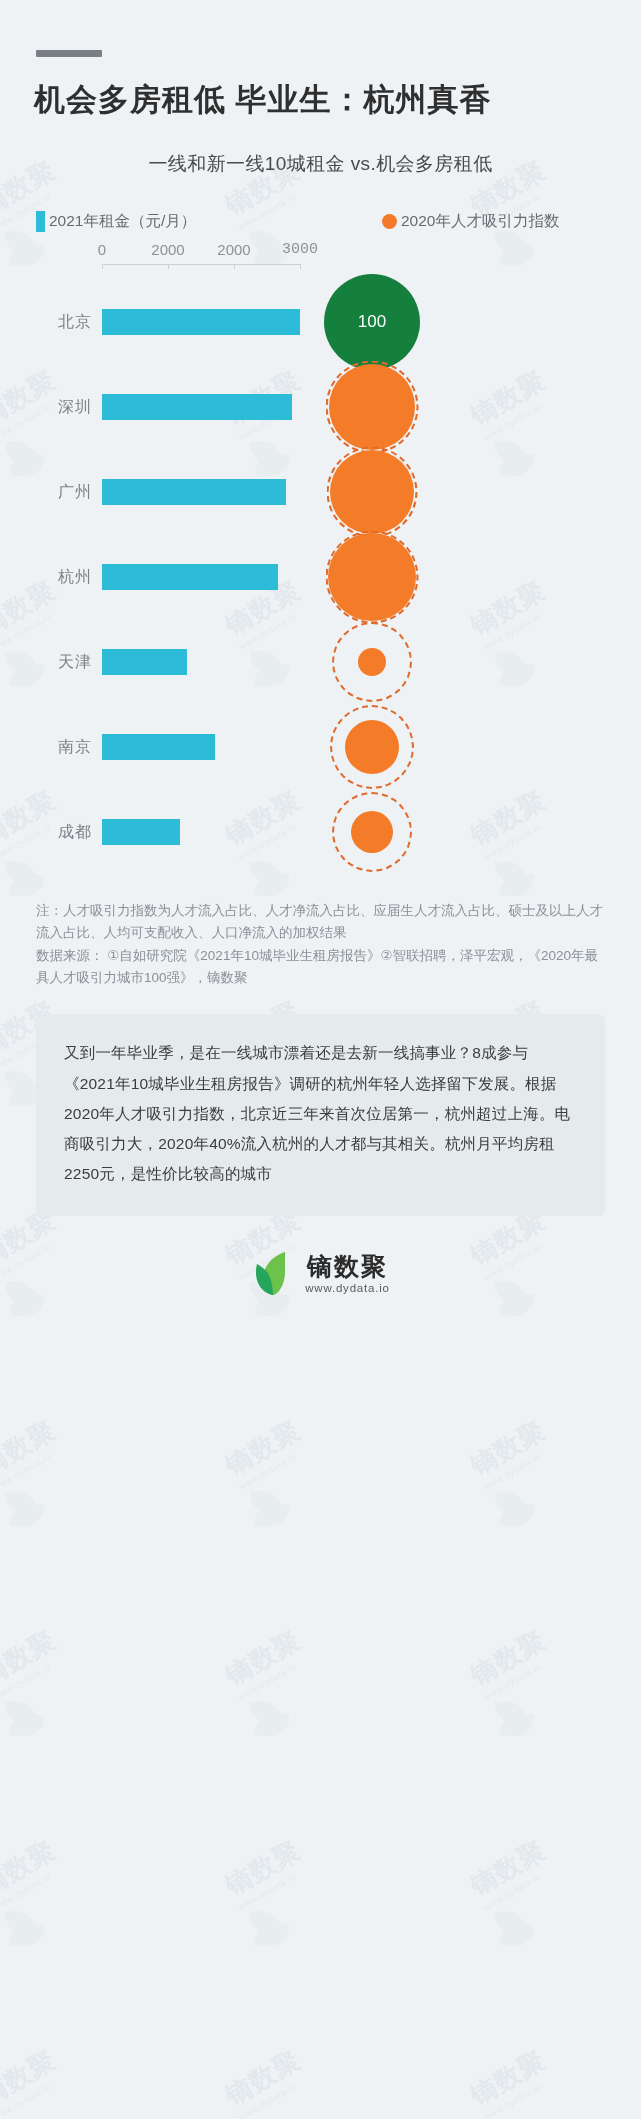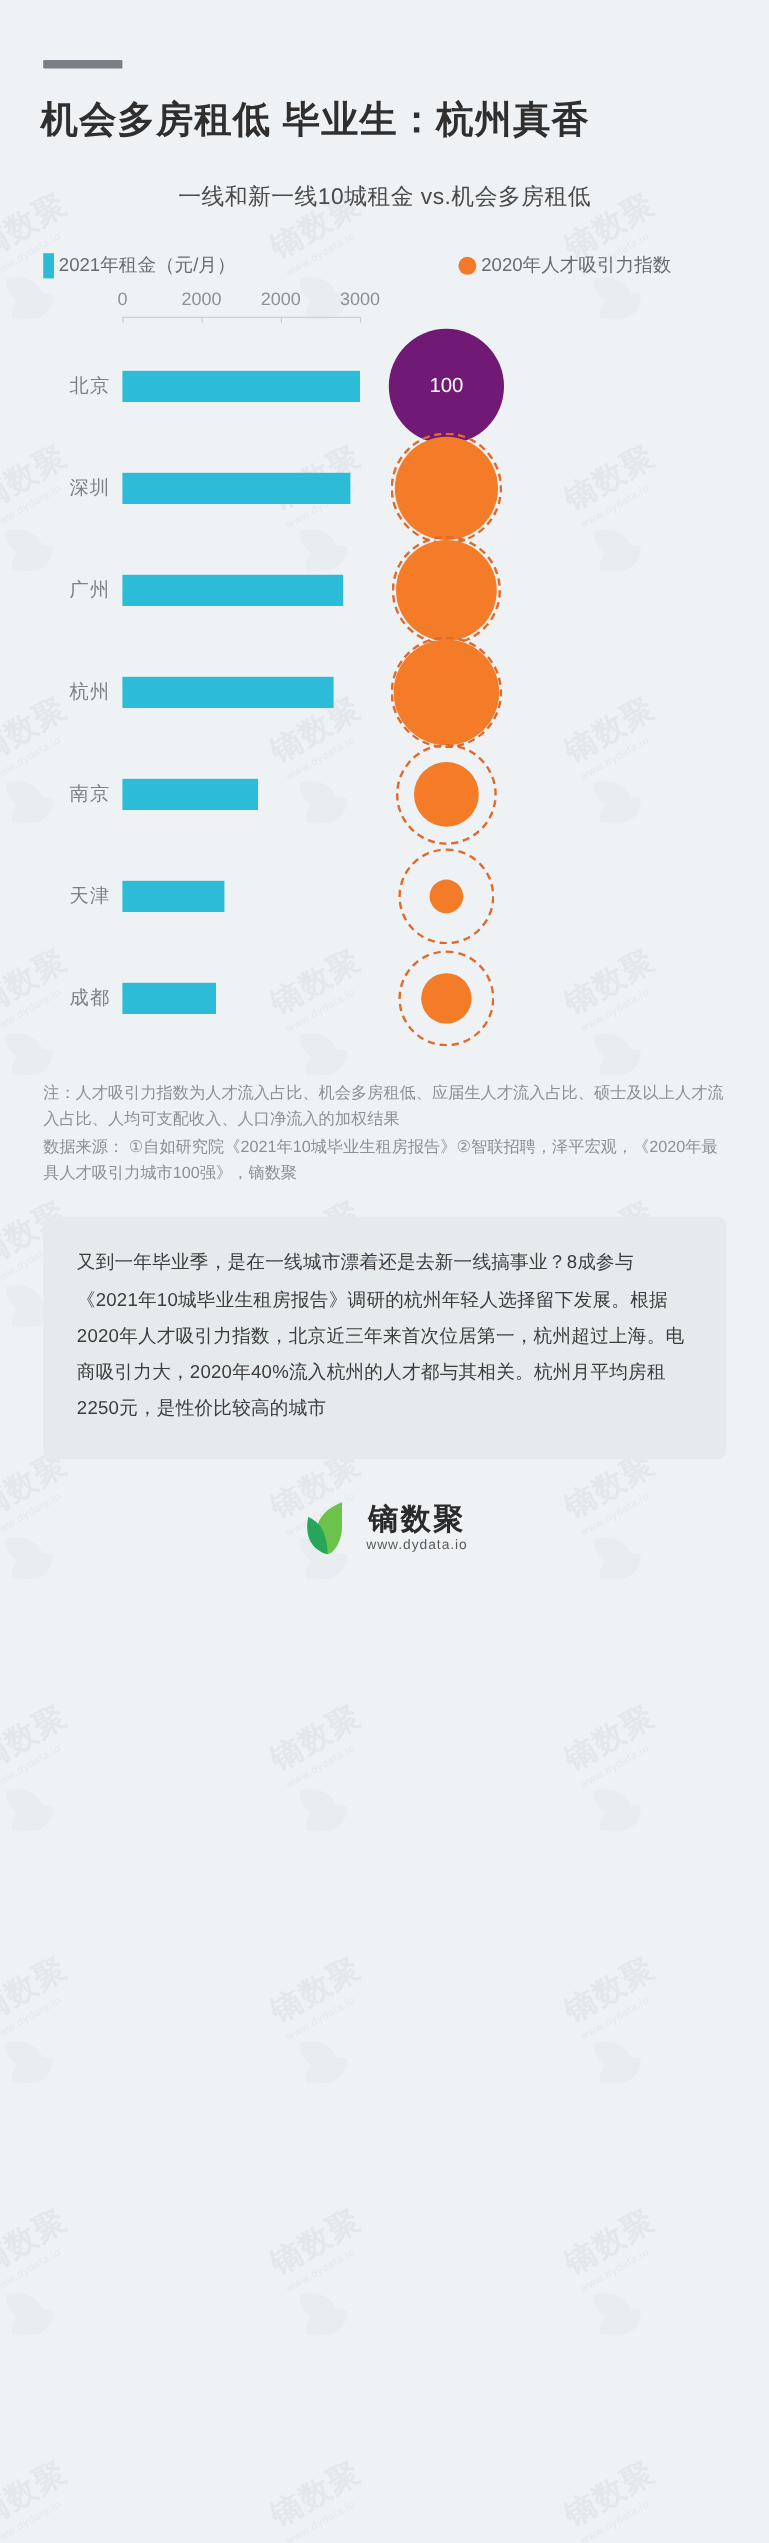--- a/index.html
+++ b/index.html
@@ -274,35 +274,35 @@
         <span class="swatch-dot"></span>
         <span class="legend-label">2020年人才吸引力指数</span>
       </div>
     </div>
 
     <div class="axis">
       <div class="axis-ticks" id="axis-ticks">
           <div class="tick-label" style="left: 102px;">0</div>
           <div class="tick-label" style="left: 168px;">2000</div>
           <div class="tick-label" style="left: 234px;">2000</div>
-          <div class="tick-label" style="left: 300px;">3000</div>
+          <div class="tick-label" style="left: 300px; font-family: Liberation Mono, monospace;">3000</div>
         </div>
       <div class="axis-line"></div>
     <div class="axis-tick-mark" style="left: 102px;"></div>
         <div class="axis-tick-mark" style="left: 168px;"></div>
         <div class="axis-tick-mark" style="left: 234px;"></div>
         <div class="axis-tick-mark" style="left: 300px;"></div>
       </div>
 
     <div class="chart" id="chart-rows">
         <div class="row">
           <div class="row-label">北京</div>
           <div class="bar" style="width: 198px; background: rgb(44, 188, 216);"></div>
           <div class="bubble-wrap">
-            <div class="bubble" style="width: 96px; height: 96px; background: #701a75;">
+            <div class="bubble" style="width: 96px; height: 96px; background: #15803d;">
               <span>100</span>
             </div>
           </div>
         </div>
         <div class="row">
           <div class="row-label">深圳</div>
           <div class="bar" style="width: 190px; background: rgb(44, 188, 216);"></div>
           <div class="bubble-wrap">
             <div class="bubble-ring" style="width: 93px; height: 93px;"></div>
             <div class="bubble" style="width: 86px; height: 86px; background: rgb(244, 123, 39);"></div>
@@ -318,47 +318,47 @@
         </div>
         <div class="row">
           <div class="row-label">杭州</div>
           <div class="bar" style="width: 176px; background: rgb(44, 188, 216);"></div>
           <div class="bubble-wrap">
             <div class="bubble-ring" style="width: 93px; height: 93px;"></div>
             <div class="bubble" style="width: 88px; height: 88px; background: rgb(244, 123, 39);"></div>
           </div>
         </div>
         <div class="row">
+          <div class="row-label">天津</div>
+          <div class="bar" style="width: 85px; background: rgb(44, 188, 216);"></div>
+          <div class="bubble-wrap">
+            <div class="bubble-ring" style="width: 80px; height: 80px;"></div>
+            <div class="bubble" style="width: 28px; height: 28px; background: rgb(244, 123, 39);"></div>
+          </div>
+        </div>
+        <div class="row">
           <div class="row-label">南京</div>
           <div class="bar" style="width: 113px; background: rgb(44, 188, 216);"></div>
           <div class="bubble-wrap">
             <div class="bubble-ring" style="width: 84px; height: 84px;"></div>
             <div class="bubble" style="width: 54px; height: 54px; background: rgb(244, 123, 39);"></div>
           </div>
         </div>
         <div class="row">
-          <div class="row-label">天津</div>
-          <div class="bar" style="width: 85px; background: rgb(44, 188, 216);"></div>
-          <div class="bubble-wrap">
-            <div class="bubble-ring" style="width: 80px; height: 80px;"></div>
-            <div class="bubble" style="width: 28px; height: 28px; background: rgb(244, 123, 39);"></div>
-          </div>
-        </div>
-        <div class="row">
           <div class="row-label">成都</div>
           <div class="bar" style="width: 78px; background: rgb(44, 188, 216);"></div>
           <div class="bubble-wrap">
             <div class="bubble-ring" style="width: 80px; height: 80px;"></div>
             <div class="bubble" style="width: 42px; height: 42px; background: rgb(244, 123, 39);"></div>
           </div>
         </div>
       </div>
 
     <div class="notes">
-      <p>注：人才吸引力指数为人才流入占比、机会多房租低、应届生人才流入占比、硕士及以上人才流入占比、人均可支配收入、人口净流入的加权结果</p>
+      <p>注：人才吸引力指数为人才流入占比、人才净流入占比、应届生人才流入占比、硕士及以上人才流入占比、人均可支配收入、人口净流入的加权结果</p>
       <p>数据来源： ①自如研究院《2021年10城毕业生租房报告》②智联招聘，泽平宏观，《2020年最具人才吸引力城市100强》，镝数聚</p>
     </div>
 
     <div class="summary">又到一年毕业季，是在一线城市漂着还是去新一线搞事业？8成参与《2021年10城毕业生租房报告》调研的杭州年轻人选择留下发展。根据2020年人才吸引力指数，北京近三年来首次位居第一，杭州超过上海。电商吸引力大，2020年40%流入杭州的人才都与其相关。杭州月平均房租2250元，是性价比较高的城市</div>
 
     <div class="footer">
       <span class="logo-mark">
         <svg viewBox="0 0 44 48" width="44" height="48" aria-hidden="true">
           <path d="M34 2 C34 2, 12 8, 12 30 C12 40, 18 45, 22 45 C26 45, 34 36, 34 22 Z" fill="#6cc24a"></path>
           <path d="M6 14 C6 14, 2 28, 10 38 C15 44, 21 45, 22 45 C22 45, 22 30, 16 22 C12 17, 6 14, 6 14 Z" fill="#26a65b"></path>

